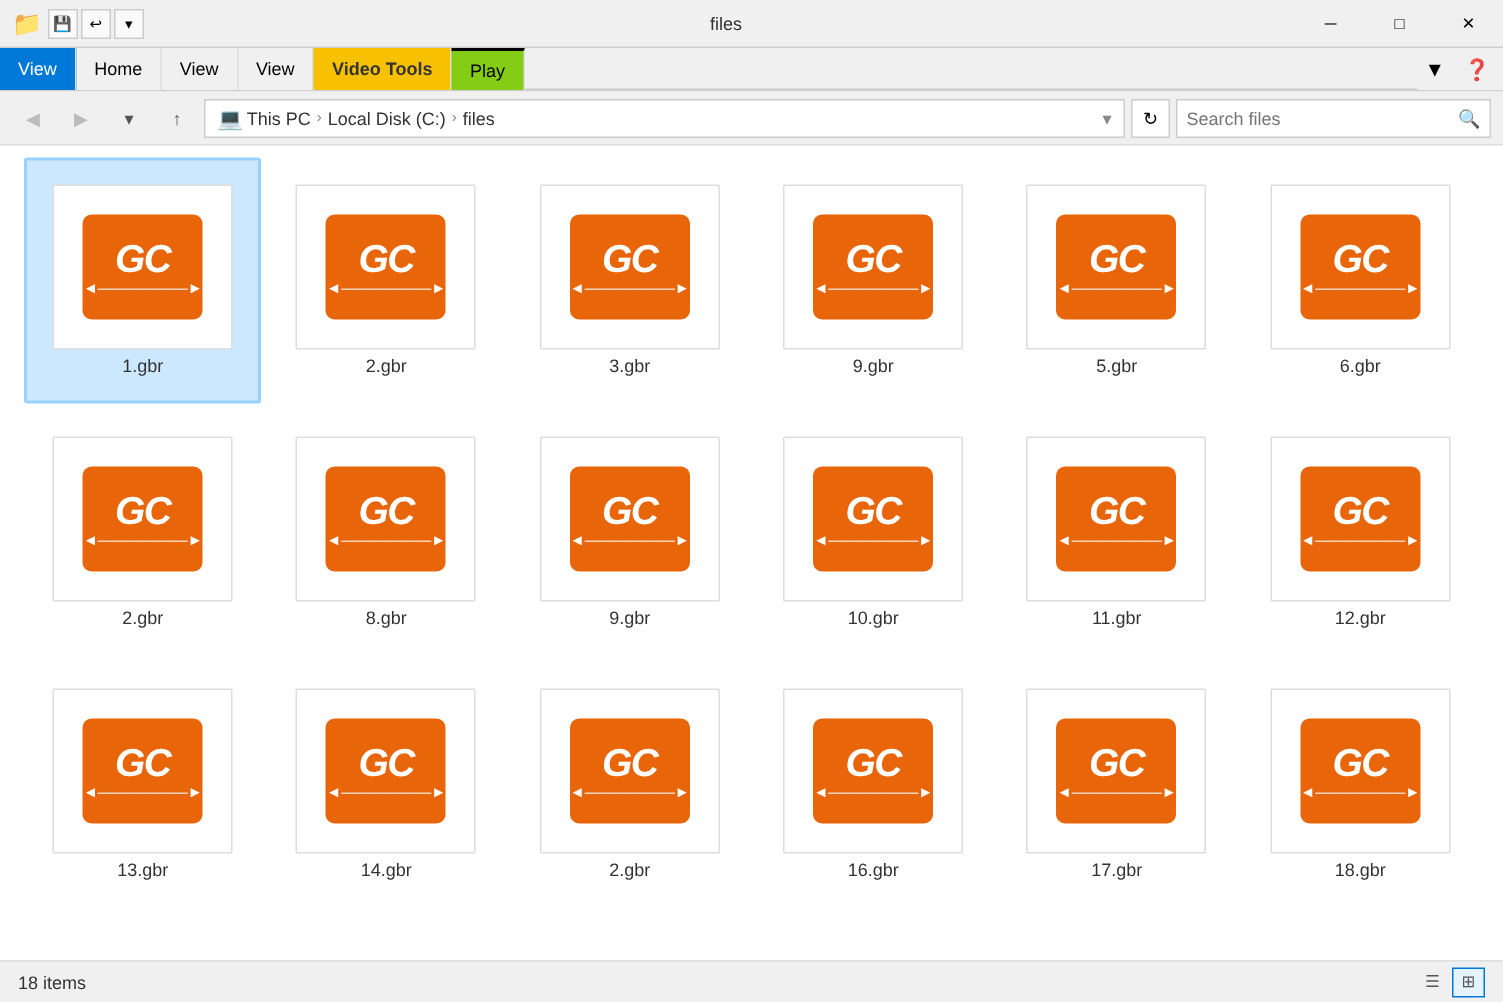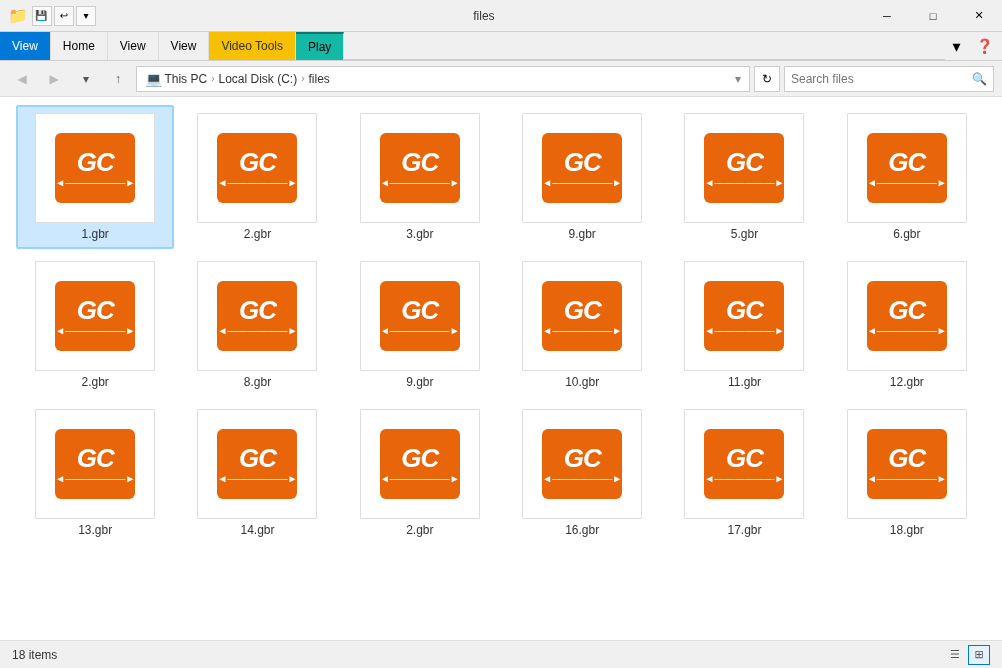--- a/index.html
+++ b/index.html
@@ -12,22 +12,22 @@
     .qb { width: 20px; height: 20px; border: 1px solid #ccc; background: #fafafa; display: flex; align-items: center; justify-content: center; cursor: pointer; font-size: 10px; }
     .title-bar-title { flex: 1; display: flex; align-items: center; justify-content: center; font-size: 12px; color: #333; }
     .title-bar-controls { display: flex; align-items: stretch; }
     .title-btn { width: 46px; display: flex; align-items: center; justify-content: center; cursor: pointer; font-size: 11px; }
 
     
     .ribbon { background: #f0f0f0; border-bottom: 1px solid #d0d0d0; }
     .ribbon-tabs { display: flex; height: 28px; }
     .ribbon-tab { padding: 0 12px; display: flex; align-items: center; cursor: pointer; font-size: 12px; border-right: 1px solid #ddd; }
     .ribbon-tab.active-file { background: #0078d7; color: white; }
-    .ribbon-tab.active { background: #14b8a6; border-top: 2px solid #0f766e; border-bottom: none; }
-    .ribbon-tab.video-tools { background: #f7c000; color: #333; font-weight: normal; }
+    .ribbon-tab.active { background: #84cc16; border-top: 2px solid #000000; border-bottom: none; }
+    .ribbon-tab.video-tools { background: #f7c000; color: #333; font-weight: bold; }
 
     
     .nav-bar { height: 36px; background: #f0f0f0; display: flex; align-items: center; gap: 4px; padding: 0 8px; border-bottom: 1px solid #ddd; }
     .nav-btn { width: 28px; height: 24px; display: flex; align-items: center; justify-content: center; cursor: pointer; border: 1px solid transparent; border-radius: 2px; font-size: 12px; color: #555; }
     .nav-btn.disabled { color: #bbb; cursor: default; }
     .address-bar { flex: 1; height: 26px; border: 1px solid #ccc; background: white; display: flex; align-items: center; padding: 0 8px; font-size: 12px; gap: 4px; }
     .address-segment { display: flex; align-items: center; gap: 2px; color: #333; }
     .address-chevron { color: #888; font-size: 10px; }
     .address-current { font-weight: normal; color: #333; }
     .address-dropdown { margin-left: auto; cursor: pointer; color: #888; }
@@ -35,21 +35,21 @@
     .search-bar { width: 210px; height: 26px; border: 1px solid #ccc; background: white; display: flex; align-items: center; padding: 4px 6px; gap: 4px; }
     .search-input { border: none; outline: none; flex: 1; font-size: 12px; color: #888; background: transparent; }
     .search-icon-btn { color: #888; font-size: 12px; cursor: pointer; }
 
     
     .main { flex: 1; display: flex; overflow: hidden; }
     .content-area { flex: 1; padding: 8px 16px; overflow-y: auto; background: white; }
     .files-grid { display: grid; grid-template-columns: repeat(6, 1fr); gap: 4px; }
 
     
-    .file-item { display: flex; flex-direction: column; align-items: center; padding: 6px 4px; cursor: pointer; border: 2px solid transparent; border-radius: 2px; min-width: 0; }
+    .file-item { display: flex; flex-direction: column; align-items: center; padding: 16px 4px; cursor: pointer; border: 2px solid transparent; border-radius: 2px; min-width: 0; }
     .file-item.selected { background: #cce8ff; border-color: #99d1ff; }
     .file-thumb { width: 120px; height: 110px; background: white; border: 1px solid #ddd; display: flex; align-items: center; justify-content: center; margin-bottom: 4px; border-radius: 1px; }
     .gc-logo { width: 80px; height: 70px; background: #e8650a; border-radius: 6px; display: flex; flex-direction: column; align-items: center; justify-content: center; position: relative; }
     .gc-text { color: white; font-size: 26px; font-weight: 900; font-style: italic; line-height: 1; letter-spacing: -1px; }
     .gc-arrow { color: white; font-size: 10px; margin-top: 2px; }
     .file-name { font-size: 12px; color: #333; text-align: center; word-break: break-all; }
 
     
     .status-bar { height: 28px; background: #f0f0f0; border-top: 1px solid #ddd; display: flex; align-items: center; padding: 13px 12px; justify-content: space-between; }
     .status-text { font-size: 12px; color: #333; }

